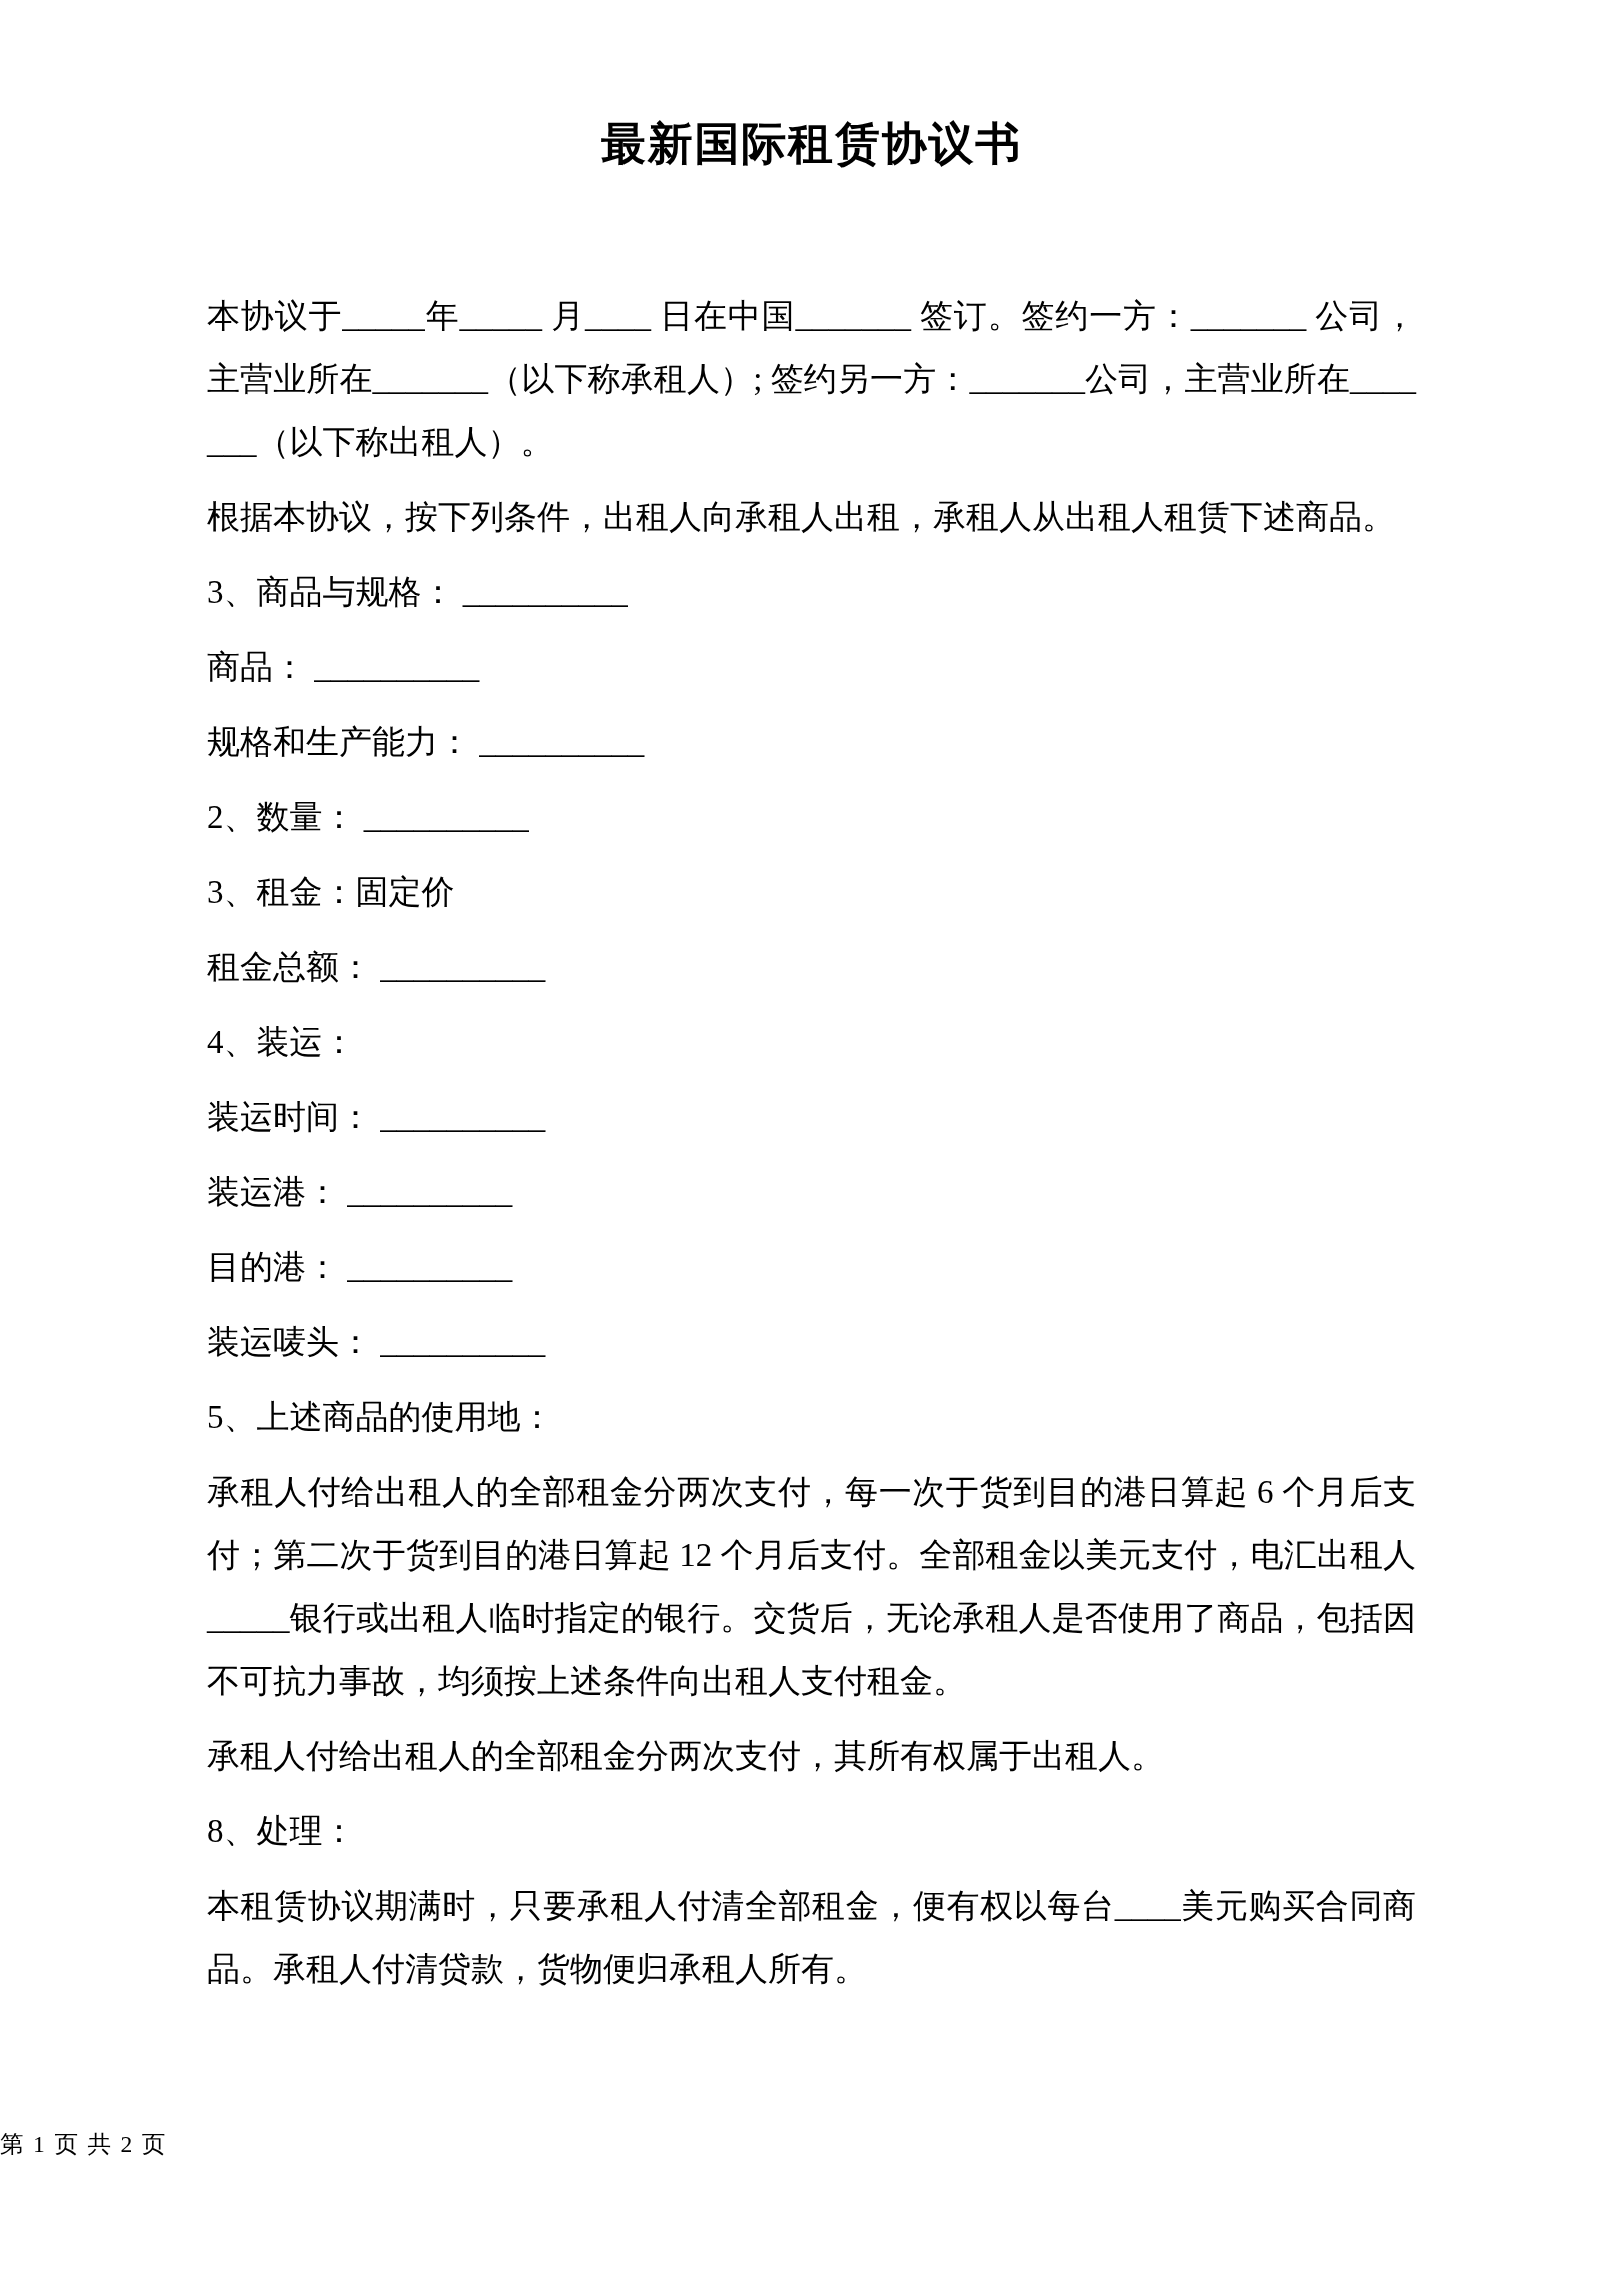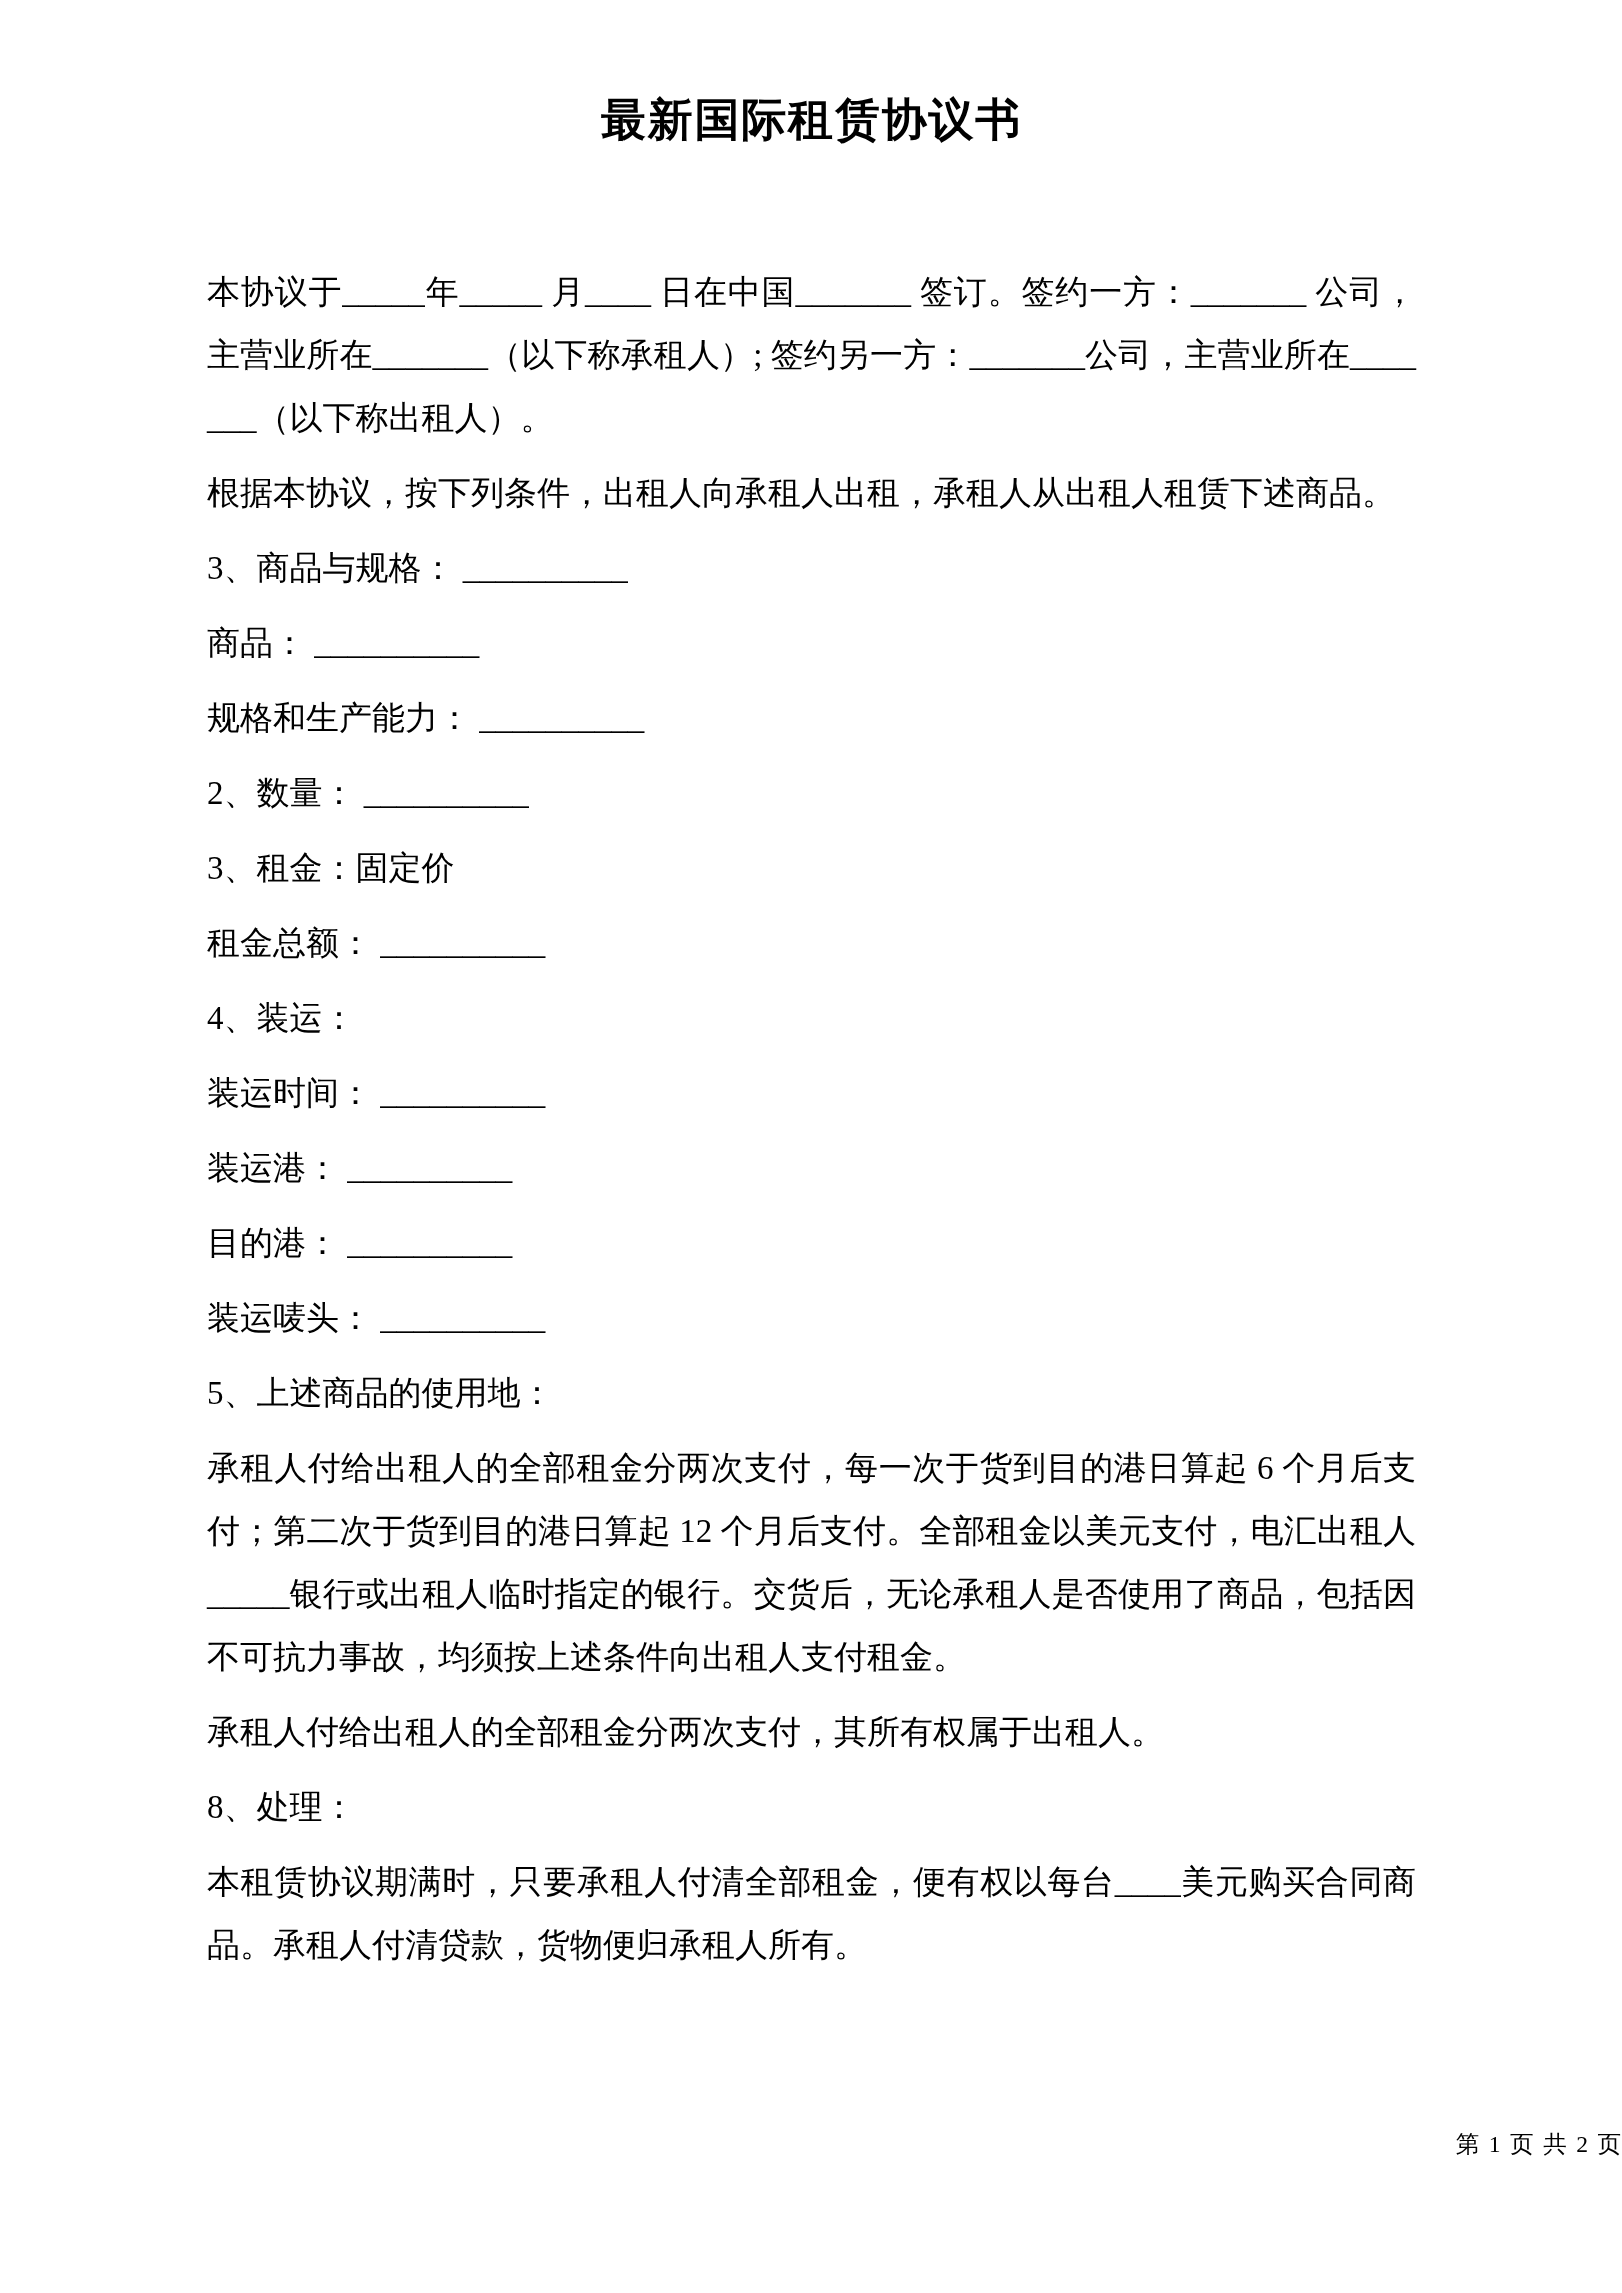--- a/index.html
+++ b/index.html
@@ -7,21 +7,21 @@
     padding: 0;
     background: #ffffff;
   }
   .page {
     position: relative;
     width: 1623px;
     height: 2294px;
     margin: 0 auto;
     background: #ffffff;
     box-sizing: border-box;
-    padding: 88px 195px 0 195px;
+    padding: 112px 195px 0 195px;
     font-family: "Liberation Serif", "DejaVu Serif", serif;
     color: #000000;
   }
   .doc-title {
     margin: 0 0 109px 0;
     text-align: center;
     font-size: 45px;
     line-height: 64px;
     font-weight: bold;
     letter-spacing: 1.8px;
@@ -31,21 +31,21 @@
     font-size: 33px;
     line-height: 63px;
     text-align: justify;
     word-break: break-all;
   }
   .page-footer {
     position: absolute;
     left: 0;
     right: 0;
     bottom: 136px;
-    text-align: right;
+    text-align: left;
     font-size: 23.6px;
     line-height: 27px;
     letter-spacing: 1.8px;
     color: #000000;
   }
 </style>
 </head>
 <body>
 
 <div class="page">

